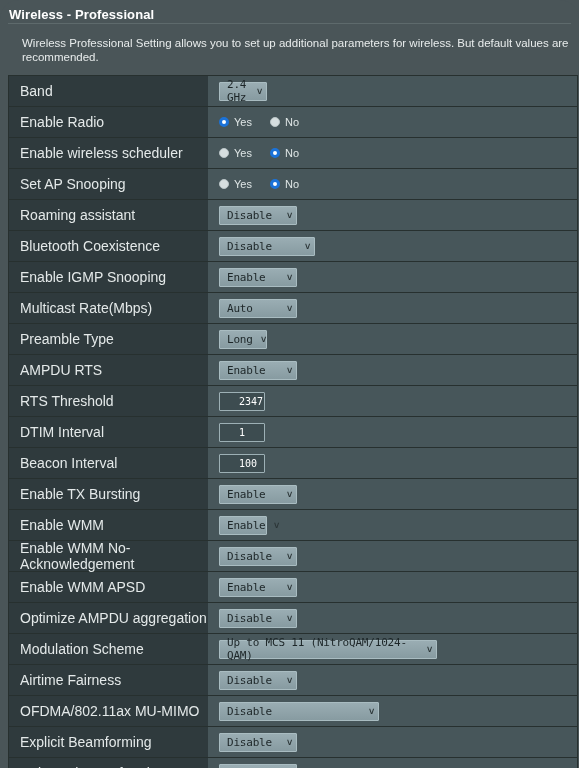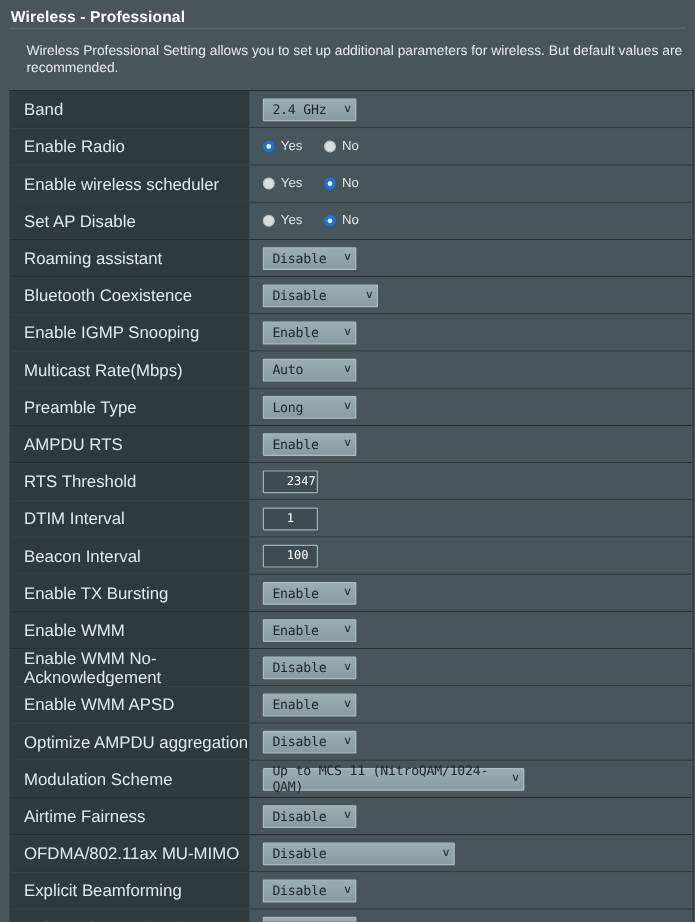--- a/index.html
+++ b/index.html
@@ -97,21 +97,21 @@
     cursor: pointer;
     background-image: linear-gradient(#9aadb3, #879ba1);
   }
   .select .caret {
     margin-left: 8px;
     font-size: 9px;
     line-height: 9px;
     color: #2a3436;
     transform: scaleX(1.25);
   }
-  .select.w-sm { width: 78px; }
+  .select.w-sm { width: 48px; }
   .select.w-md { width: 78px; }
   .select.w-lg { width: 96px; }
   .select.w-xl { width: 160px; }
   .select.w-xxl { width: 218px; }
   
   .tinput {
     background: #3d4c50;
     border: 1px solid #9db0b5;
     border-radius: 1px;
     height: 19px;
@@ -200,21 +200,21 @@
               <span>Yes</span>
             </label>
             <label class="radio-opt">
               <span class="dot on"></span>
               <span>No</span>
             </label>
           </div>
         </div>
       </div>
       <div class="row">
-        <div class="cell-label">Set AP Disable</div>
+        <div class="cell-label">Set AP Snooping</div>
         <div class="cell-value">
           <div class="radio-group">
             <label class="radio-opt">
               <span class="dot off"></span>
               <span>Yes</span>
             </label>
             <label class="radio-opt">
               <span class="dot on"></span>
               <span>No</span>
             </label>

